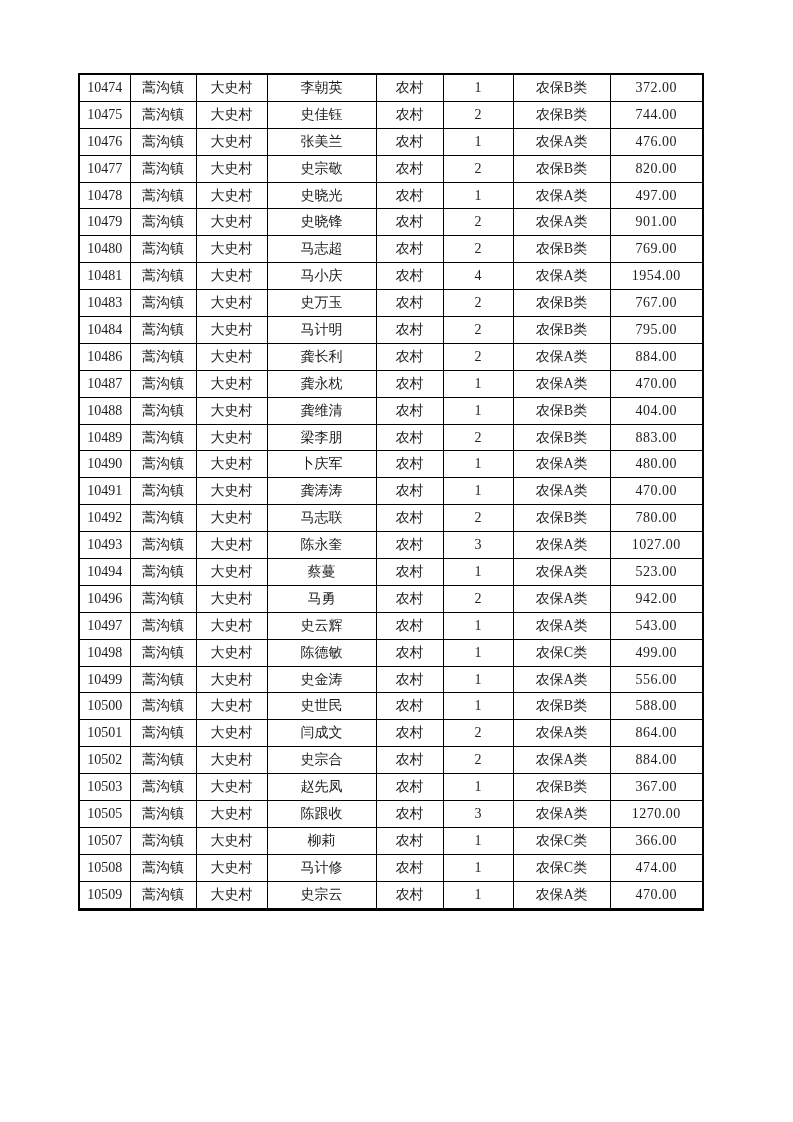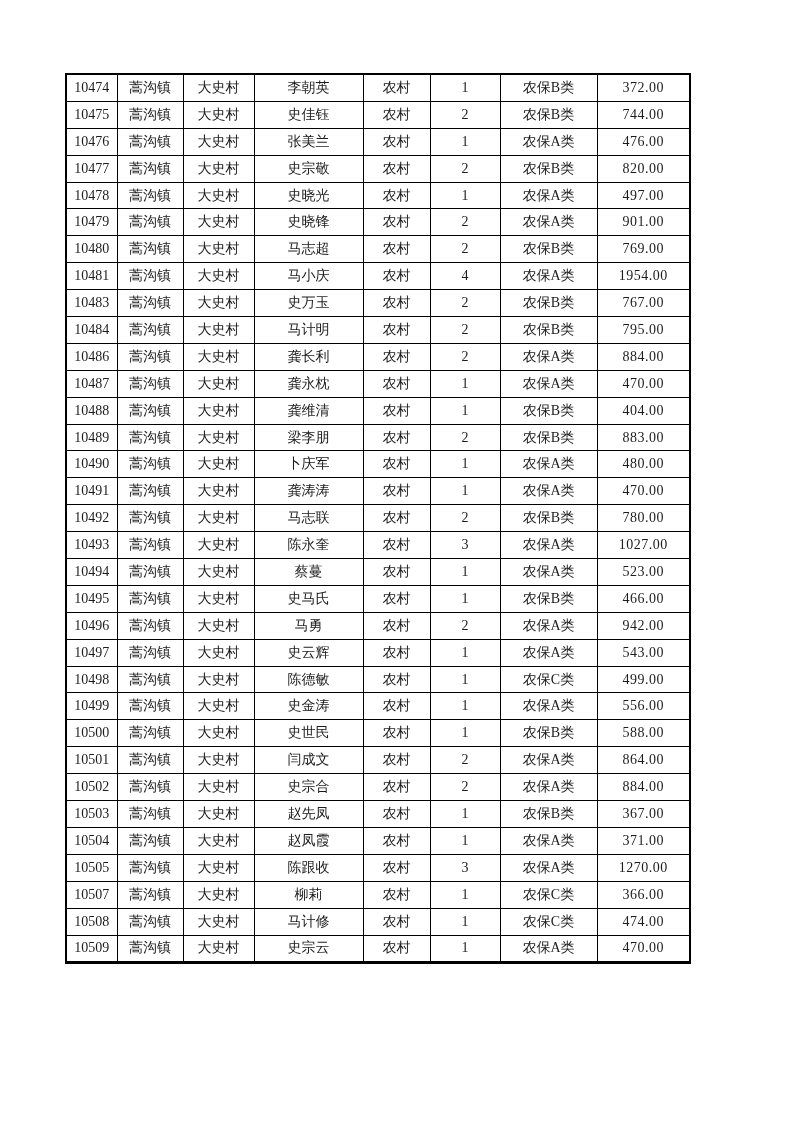--- a/index.html
+++ b/index.html
@@ -11,21 +11,21 @@
     position: relative;
     width: 793px;
     height: 1122px;
     background: #ffffff;
     overflow: hidden;
     font-family: "Liberation Serif", "DejaVu Serif", serif;
     color: #1c1c1c;
   }
   .table-wrap {
     position: absolute;
-    left: 65px;
+    left: 78px;
     top: 73px;
   }
   table.data-table {
     border-collapse: collapse;
     table-layout: fixed;
     width: 624px;
     border: 2px solid #000;
     border-bottom-width: 3px;
   }
   table.data-table td {
@@ -244,30 +244,20 @@
             <td data-name="cell-serial_number">10494</td>
             <td data-name="cell-town">蒿沟镇</td>
             <td data-name="cell-village">大史村</td>
             <td data-name="cell-name">蔡蔓</td>
             <td data-name="cell-residence_type">农村</td>
             <td data-name="cell-person_count">1</td>
             <td data-name="cell-insurance_category">农保A类</td>
             <td data-name="cell-amount">523.00</td>
           </tr>
           <tr data-name="table-row">
-            <td data-name="cell-serial_number">10495</td>
-            <td data-name="cell-town">蒿沟镇</td>
-            <td data-name="cell-village">大史村</td>
-            <td data-name="cell-name">史马氏</td>
-            <td data-name="cell-residence_type">农村</td>
-            <td data-name="cell-person_count">1</td>
-            <td data-name="cell-insurance_category">农保B类</td>
-            <td data-name="cell-amount">466.00</td>
-          </tr>
-          <tr data-name="table-row">
             <td data-name="cell-serial_number">10496</td>
             <td data-name="cell-town">蒿沟镇</td>
             <td data-name="cell-village">大史村</td>
             <td data-name="cell-name">马勇</td>
             <td data-name="cell-residence_type">农村</td>
             <td data-name="cell-person_count">2</td>
             <td data-name="cell-insurance_category">农保A类</td>
             <td data-name="cell-amount">942.00</td>
           </tr>
           <tr data-name="table-row">
@@ -332,30 +322,20 @@
           </tr>
           <tr data-name="table-row">
             <td data-name="cell-serial_number">10503</td>
             <td data-name="cell-town">蒿沟镇</td>
             <td data-name="cell-village">大史村</td>
             <td data-name="cell-name">赵先凤</td>
             <td data-name="cell-residence_type">农村</td>
             <td data-name="cell-person_count">1</td>
             <td data-name="cell-insurance_category">农保B类</td>
             <td data-name="cell-amount">367.00</td>
-          </tr>
-          <tr data-name="table-row">
-            <td data-name="cell-serial_number">10504</td>
-            <td data-name="cell-town">蒿沟镇</td>
-            <td data-name="cell-village">大史村</td>
-            <td data-name="cell-name">赵凤霞</td>
-            <td data-name="cell-residence_type">农村</td>
-            <td data-name="cell-person_count">1</td>
-            <td data-name="cell-insurance_category">农保A类</td>
-            <td data-name="cell-amount">371.00</td>
           </tr>
           <tr data-name="table-row">
             <td data-name="cell-serial_number">10505</td>
             <td data-name="cell-town">蒿沟镇</td>
             <td data-name="cell-village">大史村</td>
             <td data-name="cell-name">陈跟收</td>
             <td data-name="cell-residence_type">农村</td>
             <td data-name="cell-person_count">3</td>
             <td data-name="cell-insurance_category">农保A类</td>
             <td data-name="cell-amount">1270.00</td>

